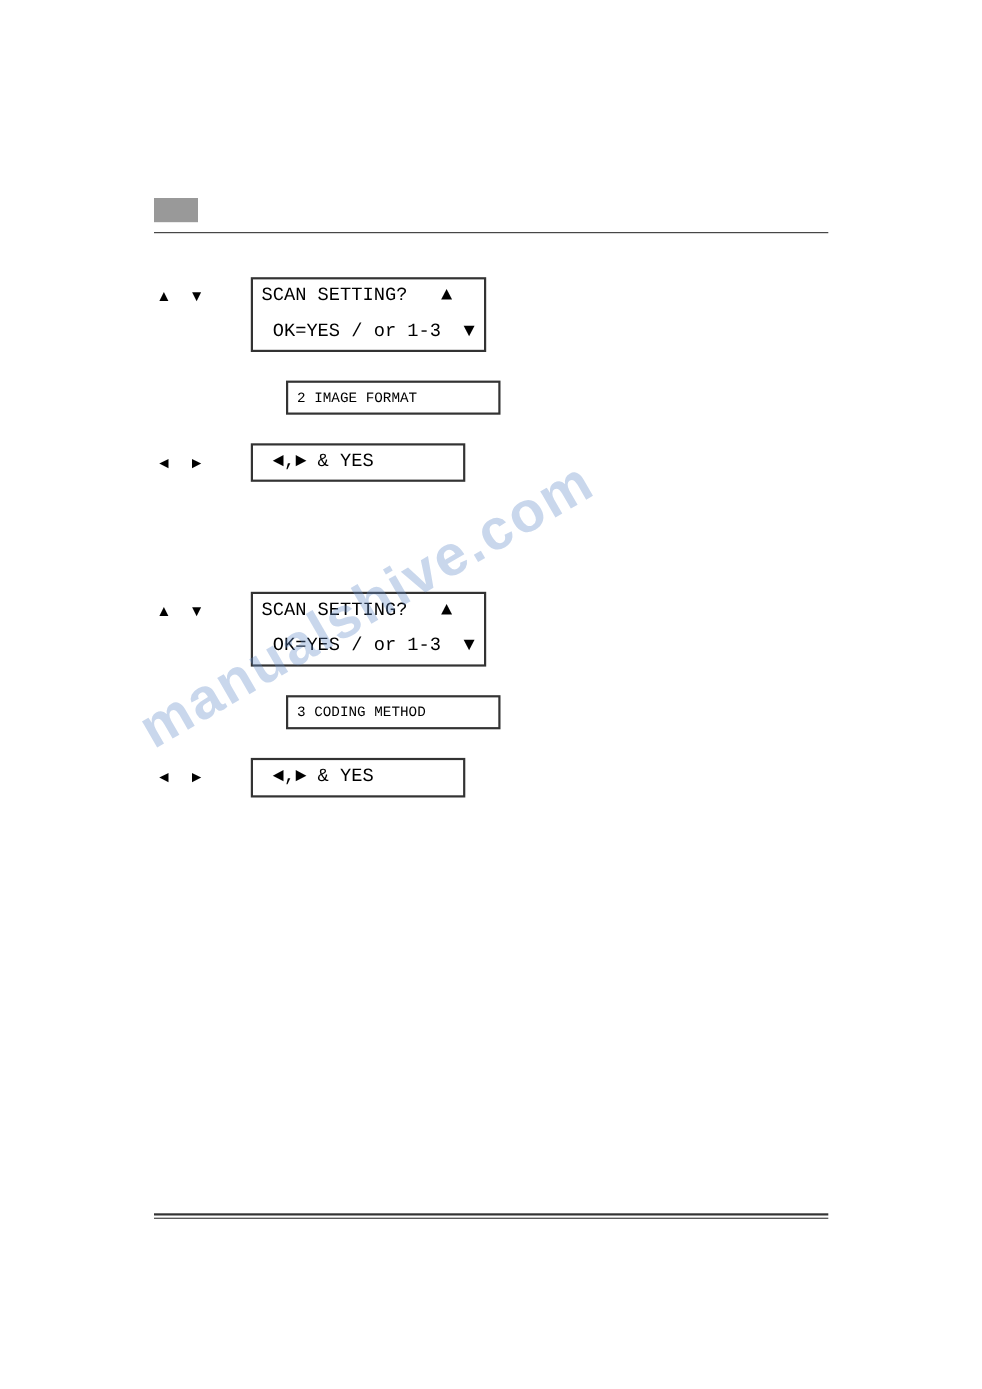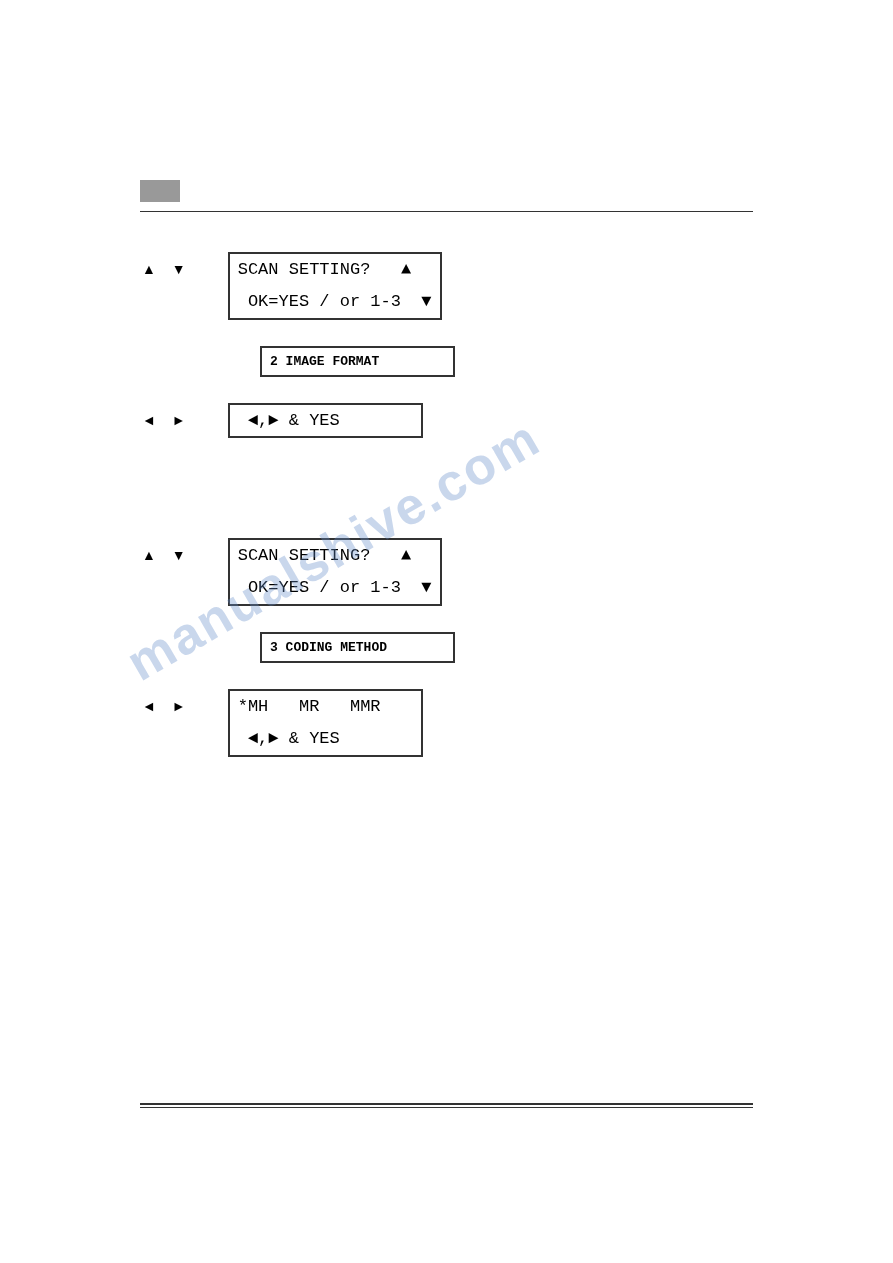--- a/index.html
+++ b/index.html
@@ -96,21 +96,20 @@
 
     
     .lcd-single {
       border: 2px solid #333;
       font-family: 'Courier New', Courier, monospace;
       font-size: 13px;
       background: #fff;
       min-width: 195px;
       padding: 6px 8px;
       white-space: pre;
-      font-weight: bold;
     }
 
     
     .sub-row {
       display: flex;
       align-items: flex-start;
       margin-top: 10px;
     }
 
     .lr-arrow-group {
@@ -236,21 +235,20 @@
       </div>
 
       <div class="spacer-sm"></div>
 
       <div class="sub-row">
         <div class="lr-arrow-group">
           <button class="arrow-btn">◄</button>
           <button class="arrow-btn">►</button>
         </div>
         <div class="lcd-display">
-          <div class="lcd-row">*MH   MR   MMR</div>
           <div class="lcd-row"> ◄,► &amp; YES</div>
         </div>
       </div>
 
     </div>
 
   </div>
 
   <div class="bottom-rule-area">
     <hr class="bottom-rule">

